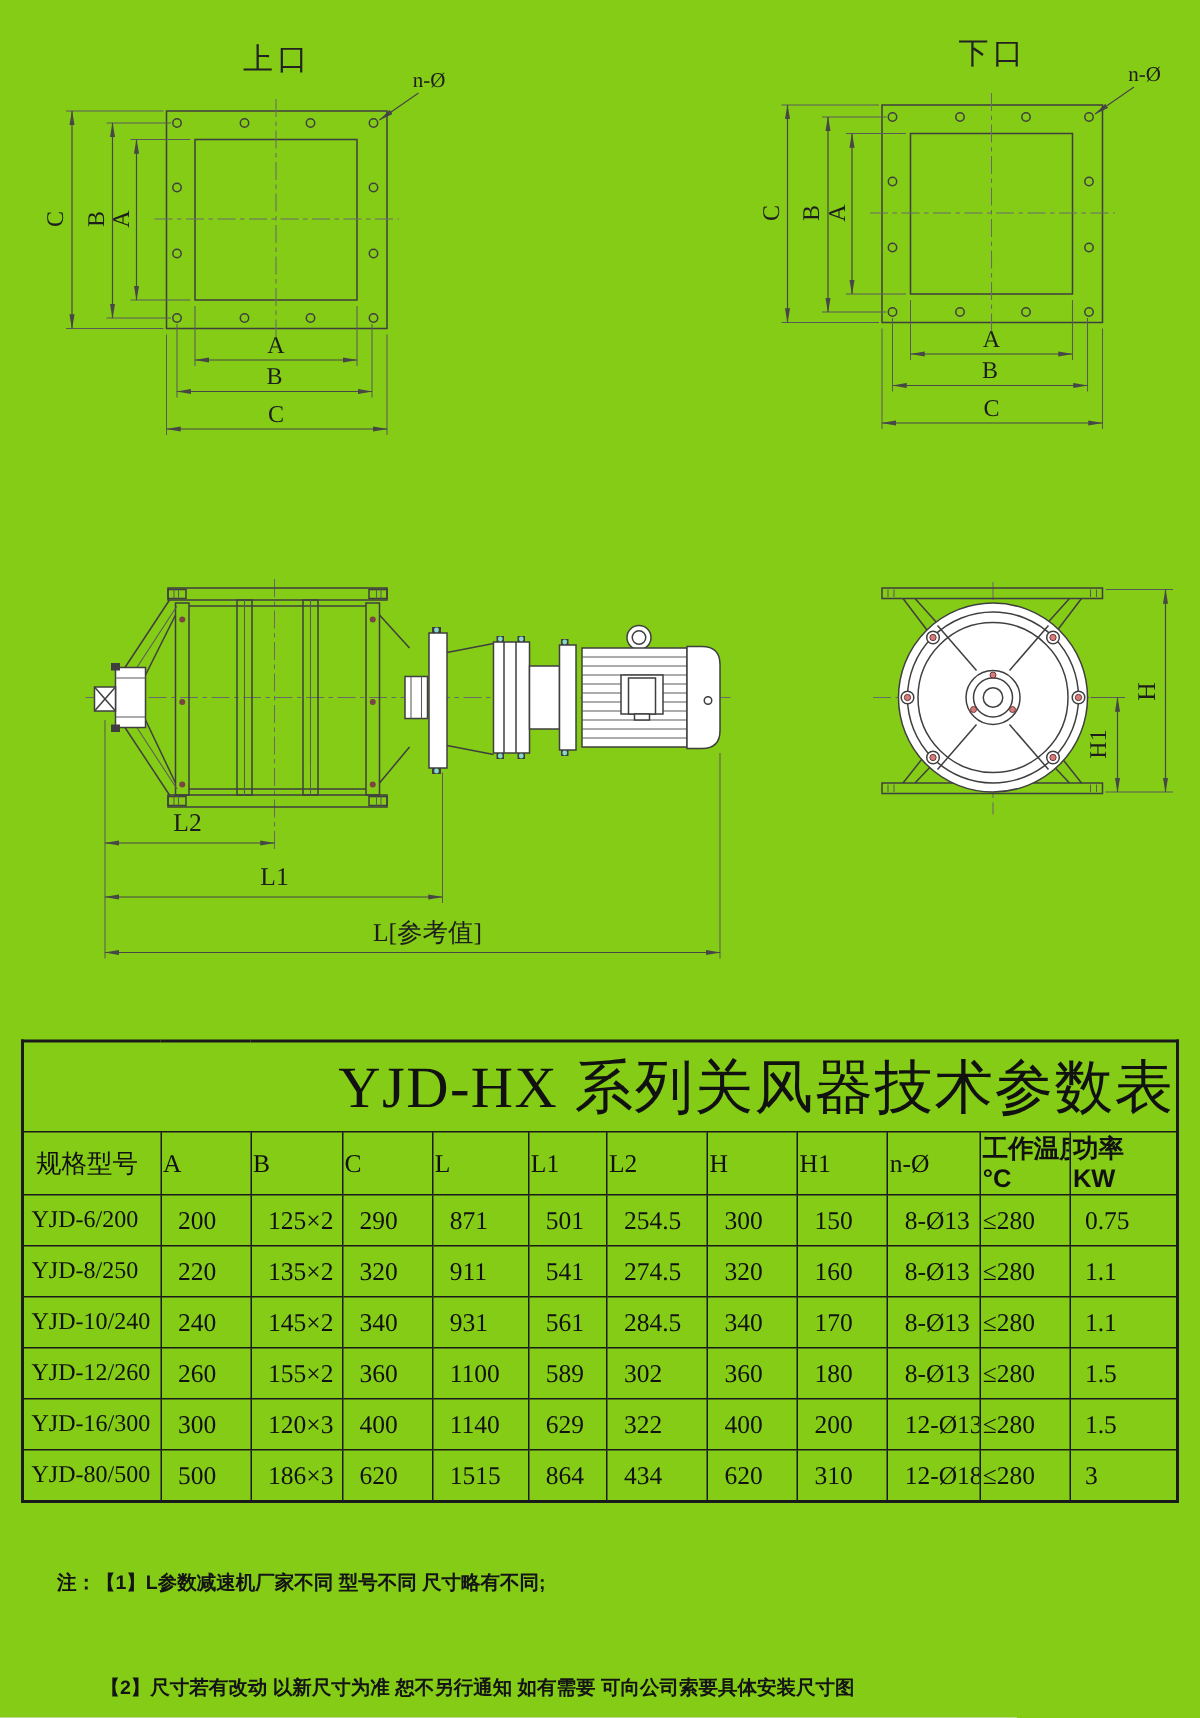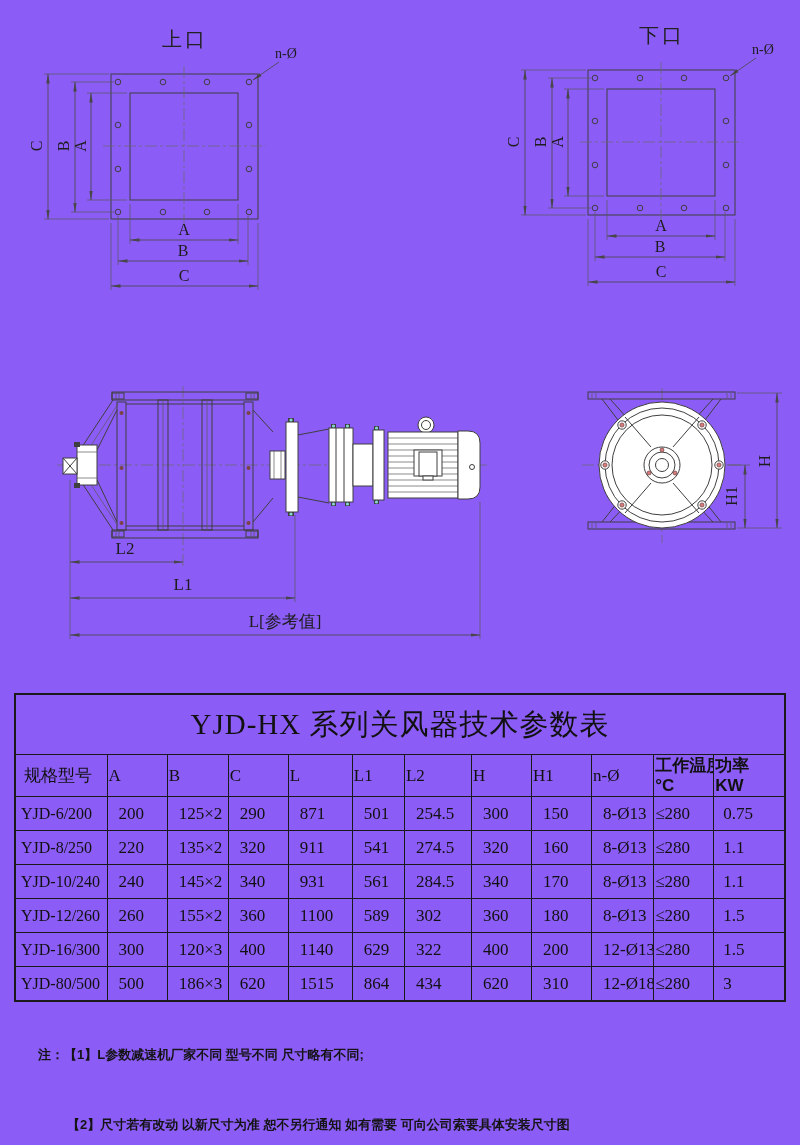--- a/index.html
+++ b/index.html
@@ -1,16 +1,16 @@
 <!DOCTYPE html>
 <html><head>
 <meta charset="utf-8">
 <style>
   html,body{margin:0;padding:0;background:#e8e8e8;}
-  .page{position:relative;width:800px;height:1145px;background:#8b5cf6;overflow:hidden;
+  .page{position:relative;width:800px;height:1145px;background:#84cc16;overflow:hidden;
         font-family:"Liberation Serif",serif;color:#111;}
   .abs{position:absolute;}
 
   
   .ln{fill:none;stroke:#3f3f3f;stroke-width:1;}
   .lnf{fill:#ffffff;stroke:#3f3f3f;stroke-width:1;}
   .thin{fill:none;stroke:#5a5a5a;stroke-width:0.7;}
   .cl{fill:none;stroke:#6a6a6a;stroke-width:0.7;stroke-dasharray:12 3 3 3;}
   .dim{fill:none;stroke:#474747;stroke-width:0.8;}
   .sq{fill:#3f3f3f;stroke:none;}
@@ -20,21 +20,21 @@
   text.dlbl{font-family:"Liberation Serif",serif;font-size:16px;fill:#1d1d1d;}
   text.dlbl2{font-family:"Liberation Serif",serif;font-size:17px;fill:#1d1d1d;}
   text.dtitle{font-family:"Liberation Serif",serif;font-size:20px;letter-spacing:3px;fill:#222;}
   text.smlbl{font-family:"Liberation Serif",serif;font-size:14px;fill:#1d1d1d;}
 
   
   table.spec{position:absolute;left:14px;top:693px;width:772px;border-collapse:collapse;
              table-layout:fixed;border:2px solid #1a1a1a;}
   table.spec td,table.spec th{border:1px solid #1a1a1a;font-weight:normal;overflow:hidden;
              font-family:"Liberation Serif",serif;white-space:nowrap;}
-  td.ttl{height:57px;text-align:center;font-size:29px;letter-spacing:1px;}
+  td.ttl{height:57px;text-align:right;font-size:39px;letter-spacing:1px;}
   tr.hdr th{height:36px;text-align:left;font-size:17px;}
   th.h-model{text-align:left;padding-left:8px;font-size:15px;}
   tr.drow td{height:31px;font-size:17px;}
   .c-model{text-align:left;padding-left:5px;font-size:16px !important;margin-left:20px;}
   .c-num{text-align:left;padding-left:11px;}
   .c-temp{padding-right:7px;}
   .c-pow{text-align:left;padding-left:9px;}
   .stack{font-size:17px;line-height:1.15;font-family:"Liberation Sans",sans-serif;font-weight:bold;}
 
   

